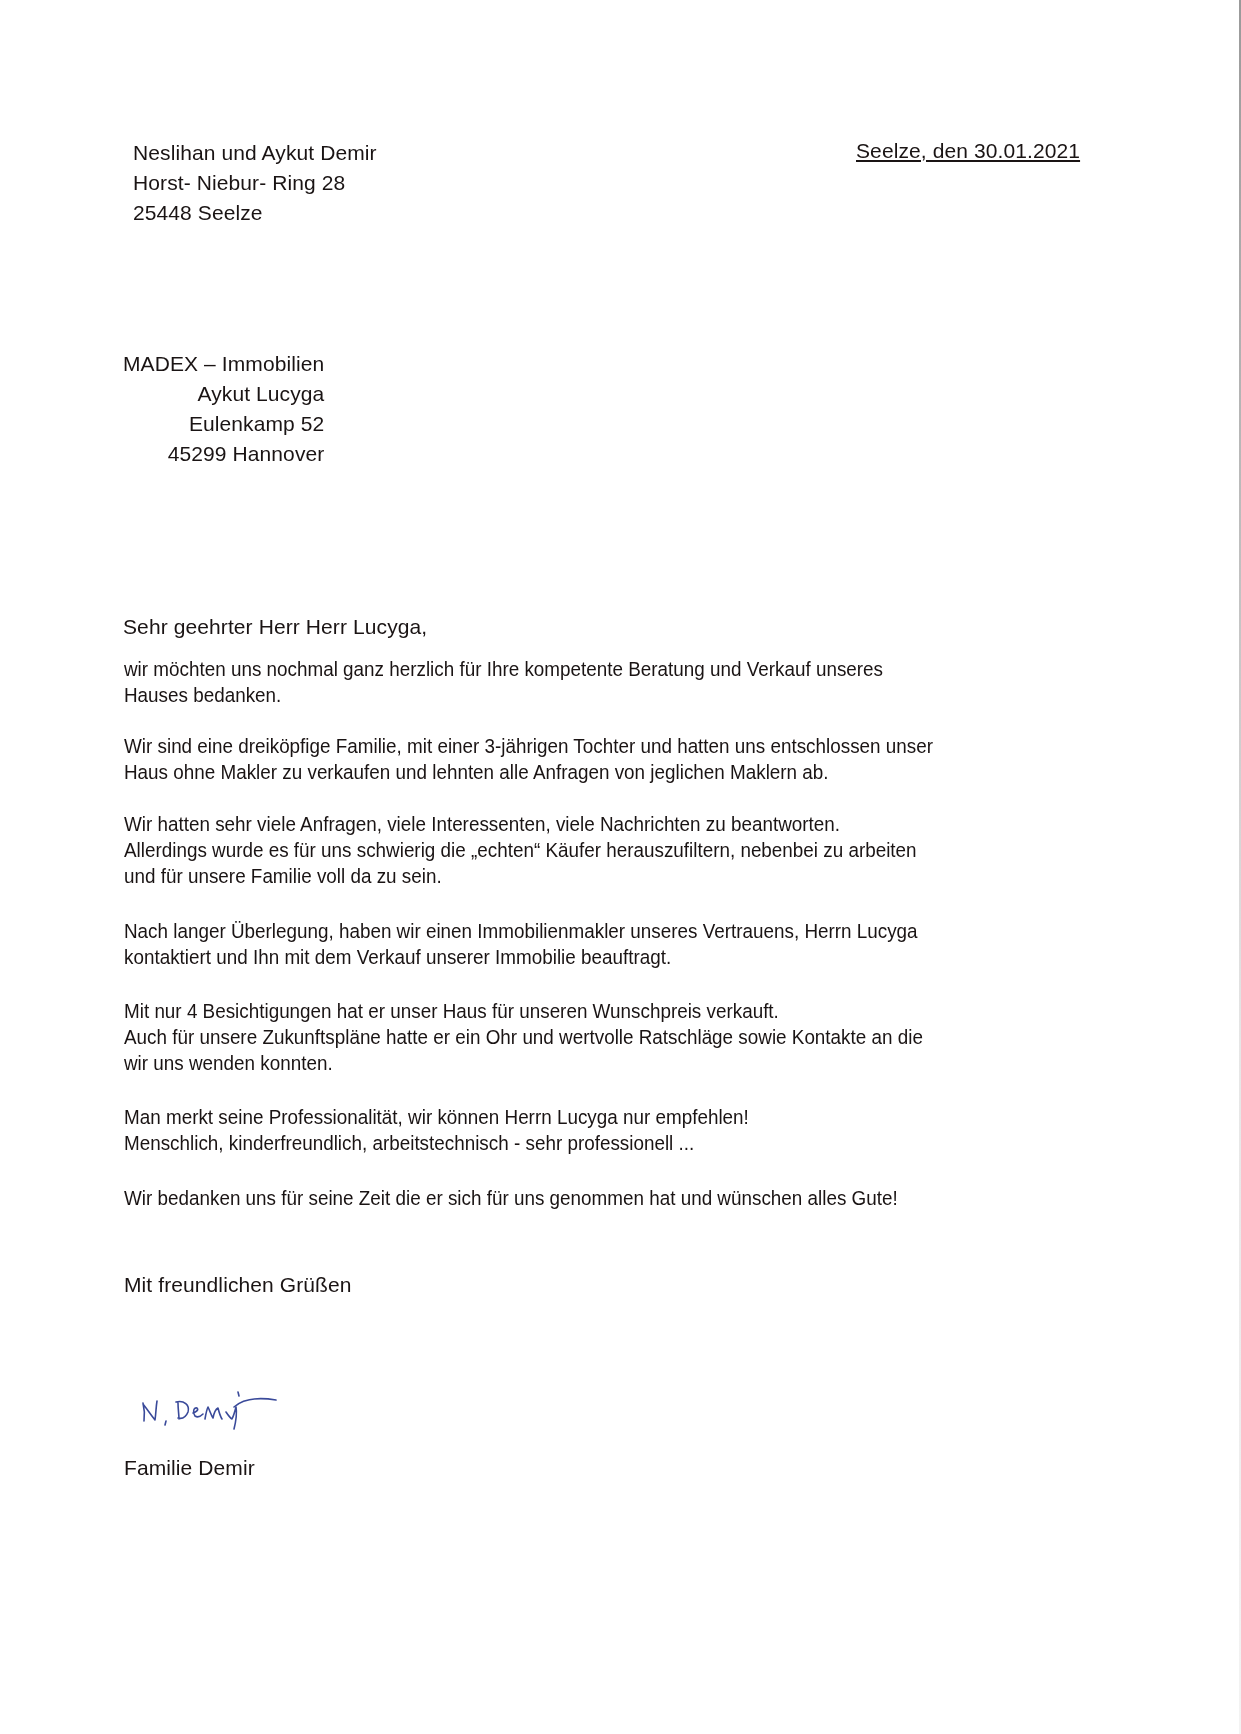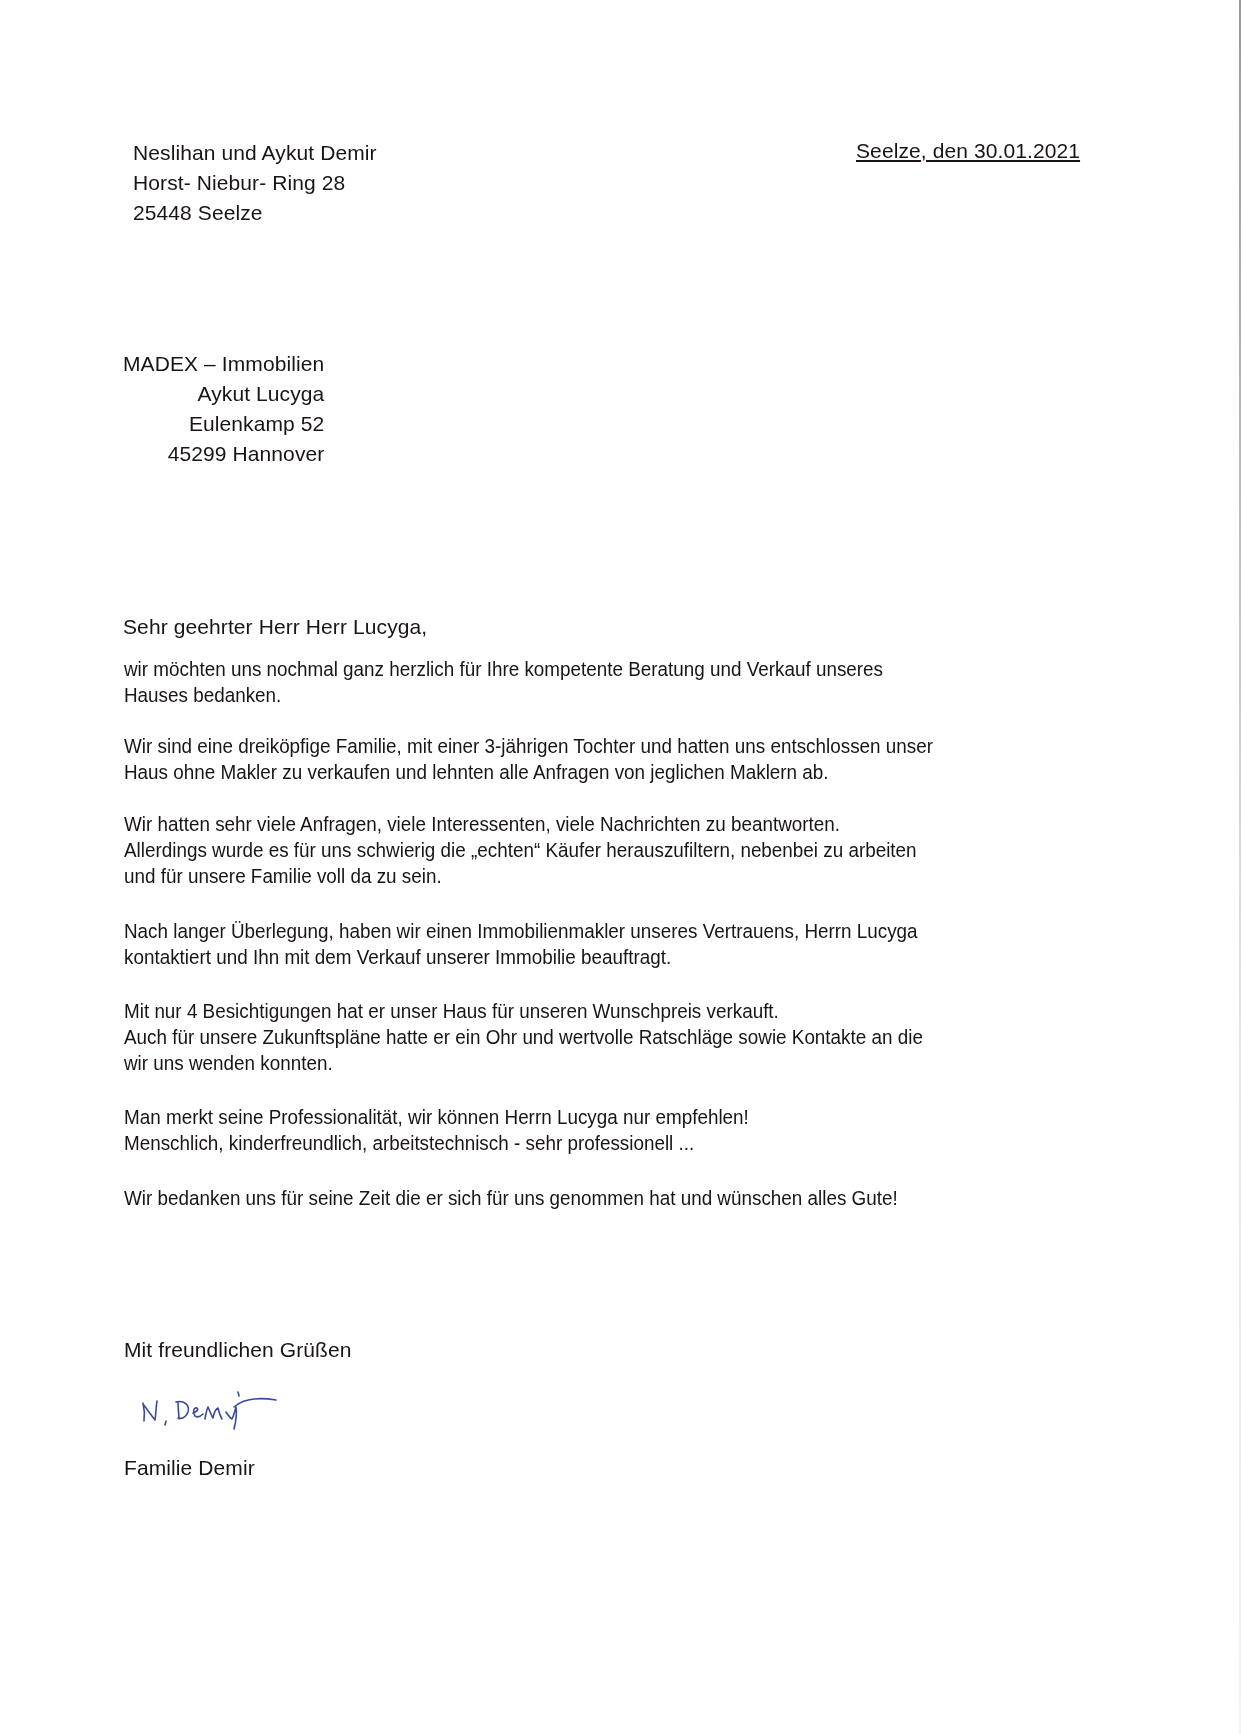--- a/index.html
+++ b/index.html
@@ -59,21 +59,21 @@
       top: 596px;
       margin-top: 16px;
     }
     .body-para {
       position: absolute;
       left: 124px;
     }
     .closing {
       position: absolute;
       left: 124px;
-      top: 1335px;
+      top: 1270px;
     }
     .signature {
       position: absolute;
       left: 138px;
       top: 1385px;
       width: 160px;
       height: 45px;
     }
     .signer {
       position: absolute;

